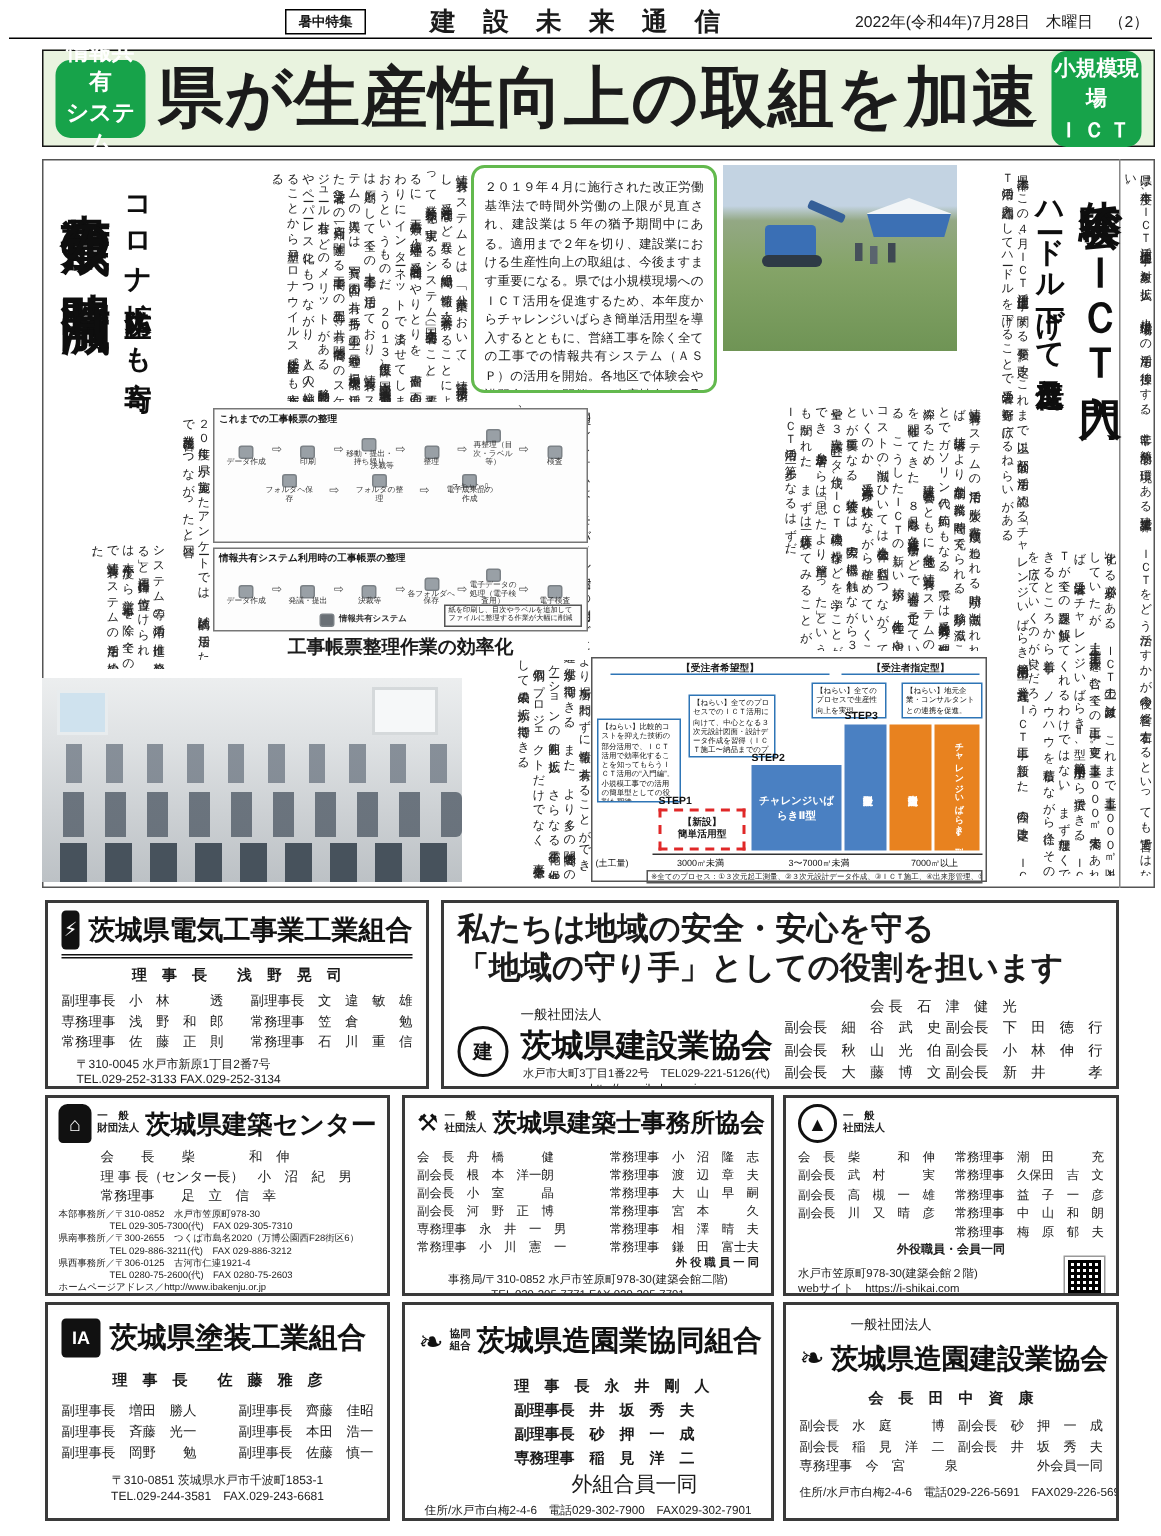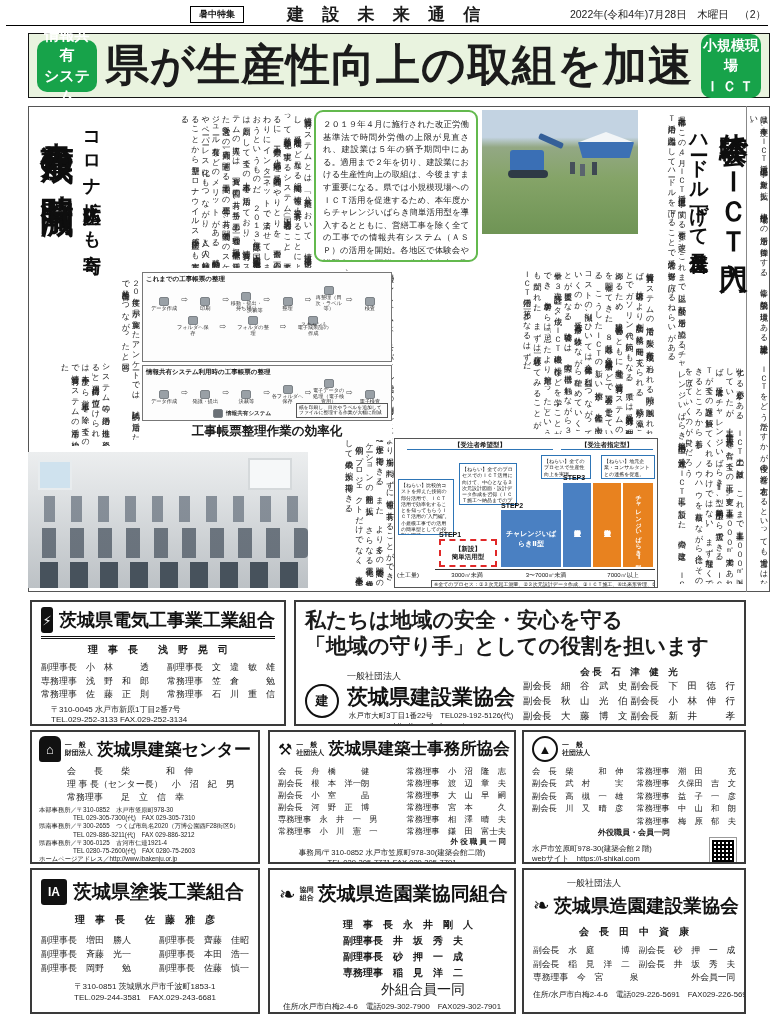--- a/index.html
+++ b/index.html
@@ -251,27 +251,27 @@
       <div>私たちは地域の安全・安心を守る</div>
       <div>「地域の守り手」としての役割を担います</div>
     </div>
     <div style="display:flex;margin-top:5px;gap:8px;">
       <div style="flex:1;display:flex;gap:8px;align-items:center;">
         <div class="logo-circ" style="width:34px;height:34px;">建</div>
         <div>
           <div style="font-size:9px;">一般社団法人</div>
           <div class="adtitle" style="font-size:21px;">茨城県建設業協会</div>
           <div class="addr ctr" style="font-size:7.5px;">
-            <div>水戸市大町3丁目1番22号　TEL029-192-5126(代)</div>
+            <div>水戸市大町3丁目1番22号　TEL029-221-5126(代)</div>
             <div>http://www.ibaken.or.jp</div>
           </div>
         </div>
       </div>
       <div style="width:218px;font-size:9.5px;line-height:1.55;">
-        <div class="ctr" style="font-weight:bold;">会 長　石　津　健　光</div>
+        <div class="ctr" style="font-weight:normal;">会 長　石　津　健　光</div>
         <div style="display:flex;justify-content:space-between;">
           <div>
             <div>副会長　細　谷　武　史</div>
             <div>副会長　秋　山　光　伯</div>
             <div>副会長　大　藤　博　文</div>
           </div>
           <div>
             <div>副会長　下　田　徳　行</div>
             <div>副会長　小　林　伸　行</div>
             <div>副会長　新　井　　　孝</div>

